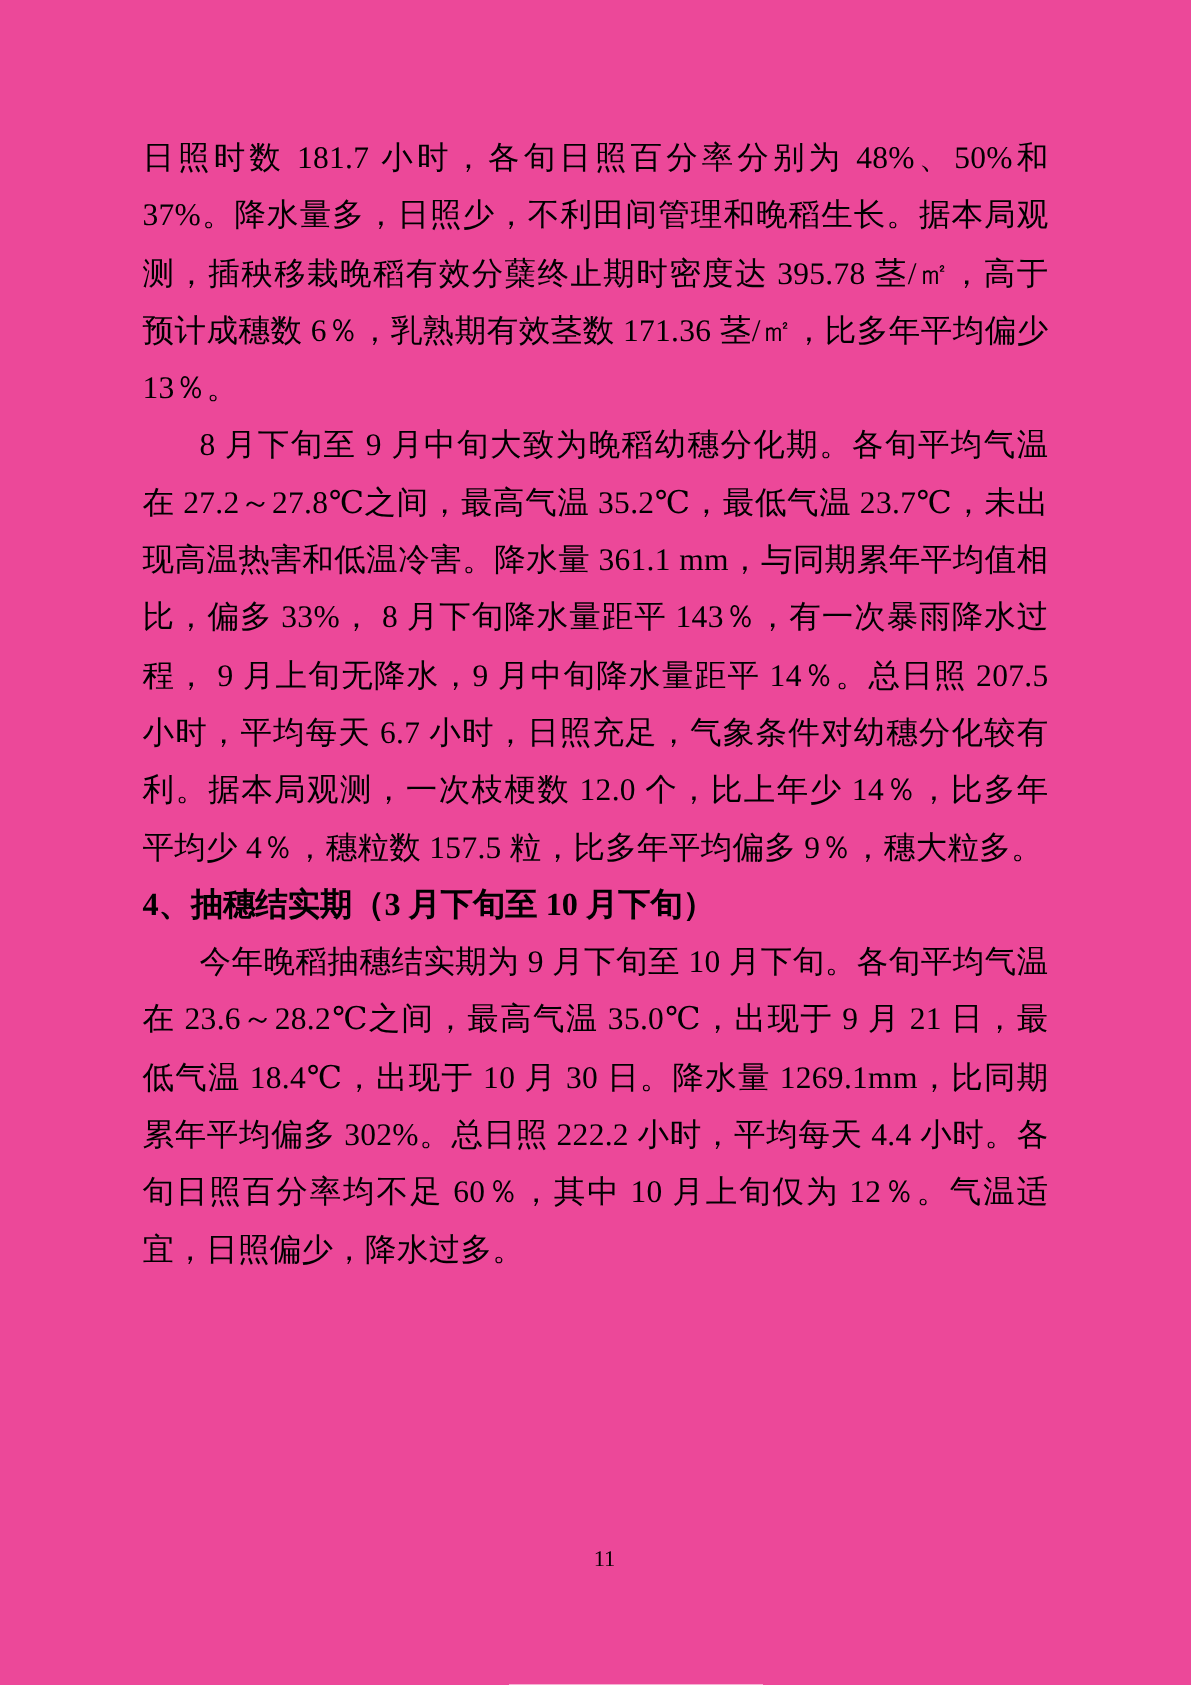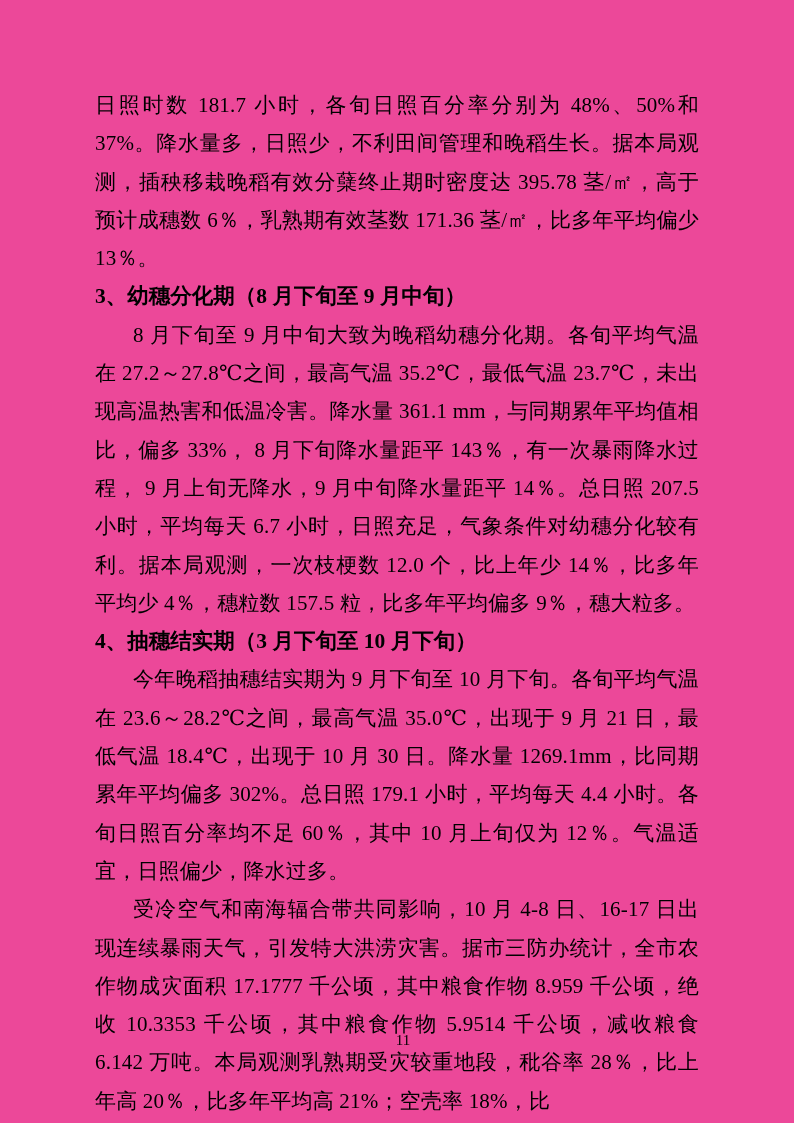--- a/index.html
+++ b/index.html
@@ -55,22 +55,20 @@
     font-family: "Liberation Serif", "DejaVu Serif", serif;
   }
 </style>
 </head>
 <body>
 
 <div class="page" style="background: #ec4899; color: rgb(0, 0, 0);">
   <div class="content">
 
   <p class="doc-para">日照时数 181.7 小时，各旬日照百分率分别为 48%、50%和 37%。降水量多，日照少，不利田间管理和晚稻生长。据本局观测，插秧移栽晚稻有效分蘖终止期时密度达 395.78 茎/㎡，高于预计成穗数 6％，乳熟期有效茎数 171.36 茎/㎡，比多年平均偏少 13％。</p>
-      <h3 class="doc-heading">3、幼穗分化期（8 月下旬至 9 月中旬）</h3>
       <p class="doc-para indent">8 月下旬至 9 月中旬大致为晚稻幼穗分化期。各旬平均气温在 27.2～27.8℃之间，最高气温 35.2℃，最低气温 23.7℃，未出现高温热害和低温冷害。降水量 361.1 mm，与同期累年平均值相比，偏多 33%， 8 月下旬降水量距平 143％，有一次暴雨降水过程， 9 月上旬无降水，9 月中旬降水量距平 14％。总日照 207.5 小时，平均每天 6.7 小时，日照充足，气象条件对幼穗分化较有利。据本局观测，一次枝梗数 12.0 个，比上年少 14％，比多年平均少 4％，穗粒数 157.5 粒，比多年平均偏多 9％，穗大粒多。</p>
       <h3 class="doc-heading">4、抽穗结实期（3 月下旬至 10 月下旬）</h3>
-      <p class="doc-para indent">今年晚稻抽穗结实期为 9 月下旬至 10 月下旬。各旬平均气温在 23.6～28.2℃之间，最高气温 35.0℃，出现于 9 月 21 日，最低气温 18.4℃，出现于 10 月 30 日。降水量 1269.1mm，比同期累年平均偏多 302%。总日照 179.1 小时，平均每天 4.4 小时。各旬日照百分率均不足 60％，其中 10 月上旬仅为 12％。气温适宜，日照偏少，降水过多。</p>
-      <p class="doc-para indent">受冷空气和南海辐合带共同影响，10 月 4-8 日、16-17 日出现连续暴雨天气，引发特大洪涝灾害。据市三防办统计，全市农作物成灾面积 17.1777 千公顷，其中粮食作物 8.959 千公顷，绝收 10.3353 千公顷，其中粮食作物 5.9514 千公顷，减收粮食 6.142 万吨。本局观测乳熟期受灾较重地段，秕谷率 28％，比上年高 20％，比多年平均高 21%；空壳率 18%，比</p>
+      <p class="doc-para indent">今年晚稻抽穗结实期为 9 月下旬至 10 月下旬。各旬平均气温在 23.6～28.2℃之间，最高气温 35.0℃，出现于 9 月 21 日，最低气温 18.4℃，出现于 10 月 30 日。降水量 1269.1mm，比同期累年平均偏多 302%。总日照 222.2 小时，平均每天 4.4 小时。各旬日照百分率均不足 60％，其中 10 月上旬仅为 12％。气温适宜，日照偏少，降水过多。</p>
     </div>
   <div class="footer">
     <span class="page-number">11</span>
   </div>
 </div>
 
 </body></html>

